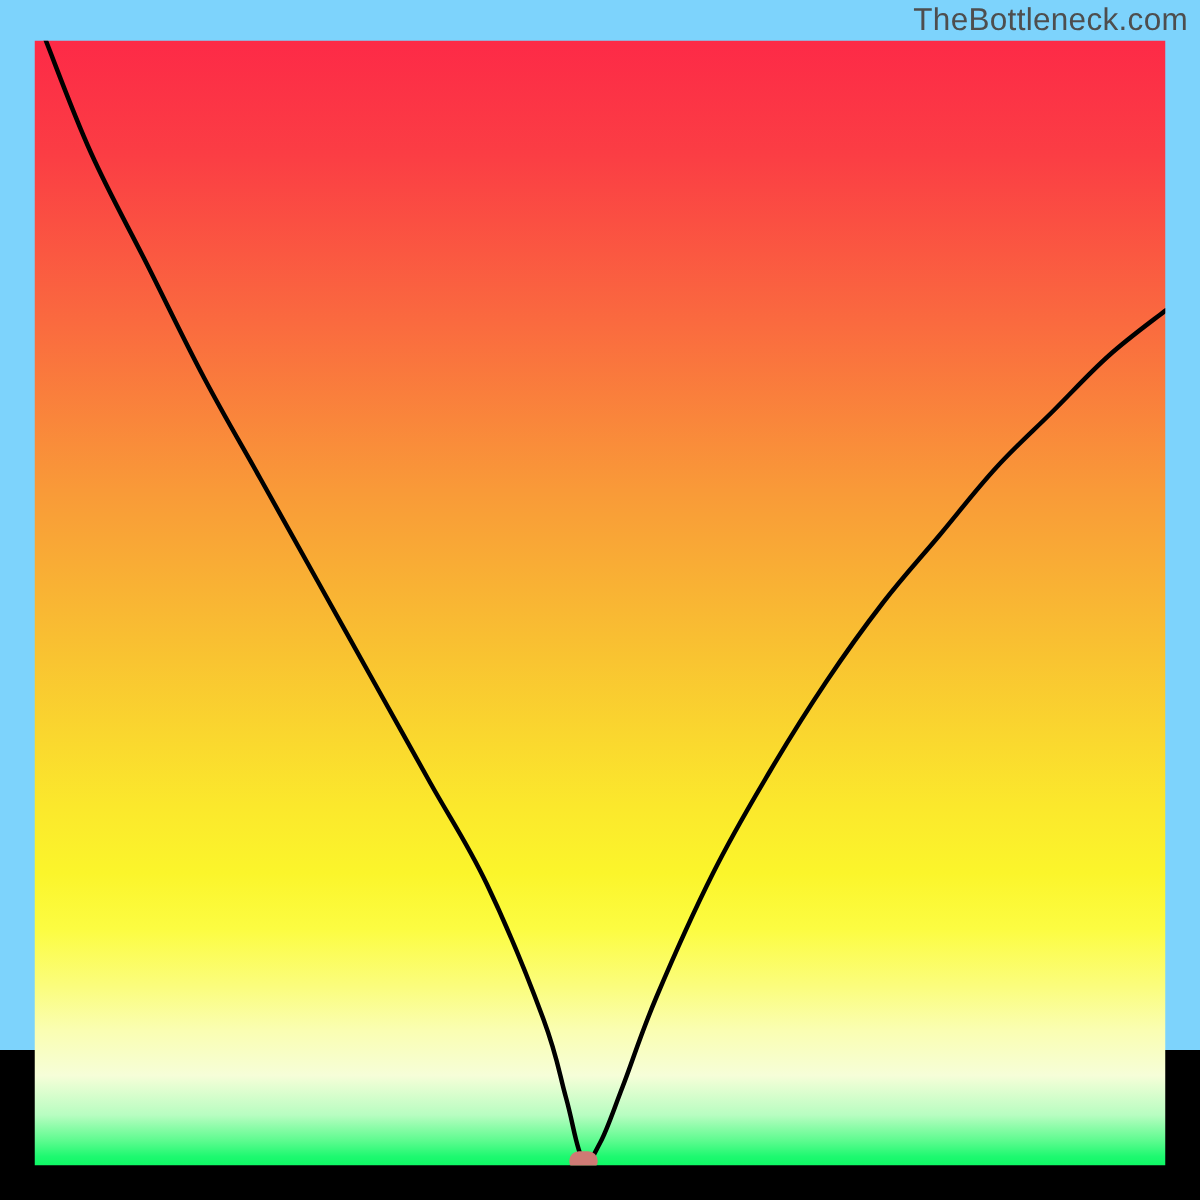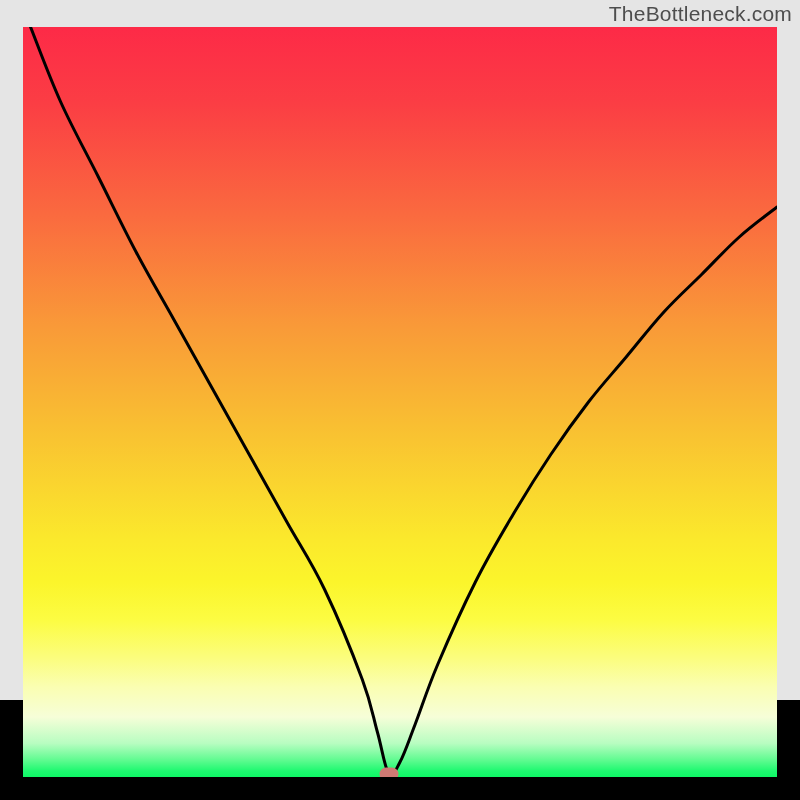--- a/index.html
+++ b/index.html
@@ -8,21 +8,21 @@
     width: 800px;
     height: 800px;
     background: #000;
     overflow: hidden;
     font-family: Arial, Helvetica, sans-serif;
   }
   .frame {
     position: relative;
     width: 800px;
     height: 700px;
-    background: #e5e5e5;
+    background: #7dd3fc;
   }
   .watermark {
     position: absolute;
     top: 2px;
     right: 8px;
     color: #4e4e4e;
     font-size: 21px;
     letter-spacing: 0.2px;
     font-weight: 500;
     z-index: 5;

